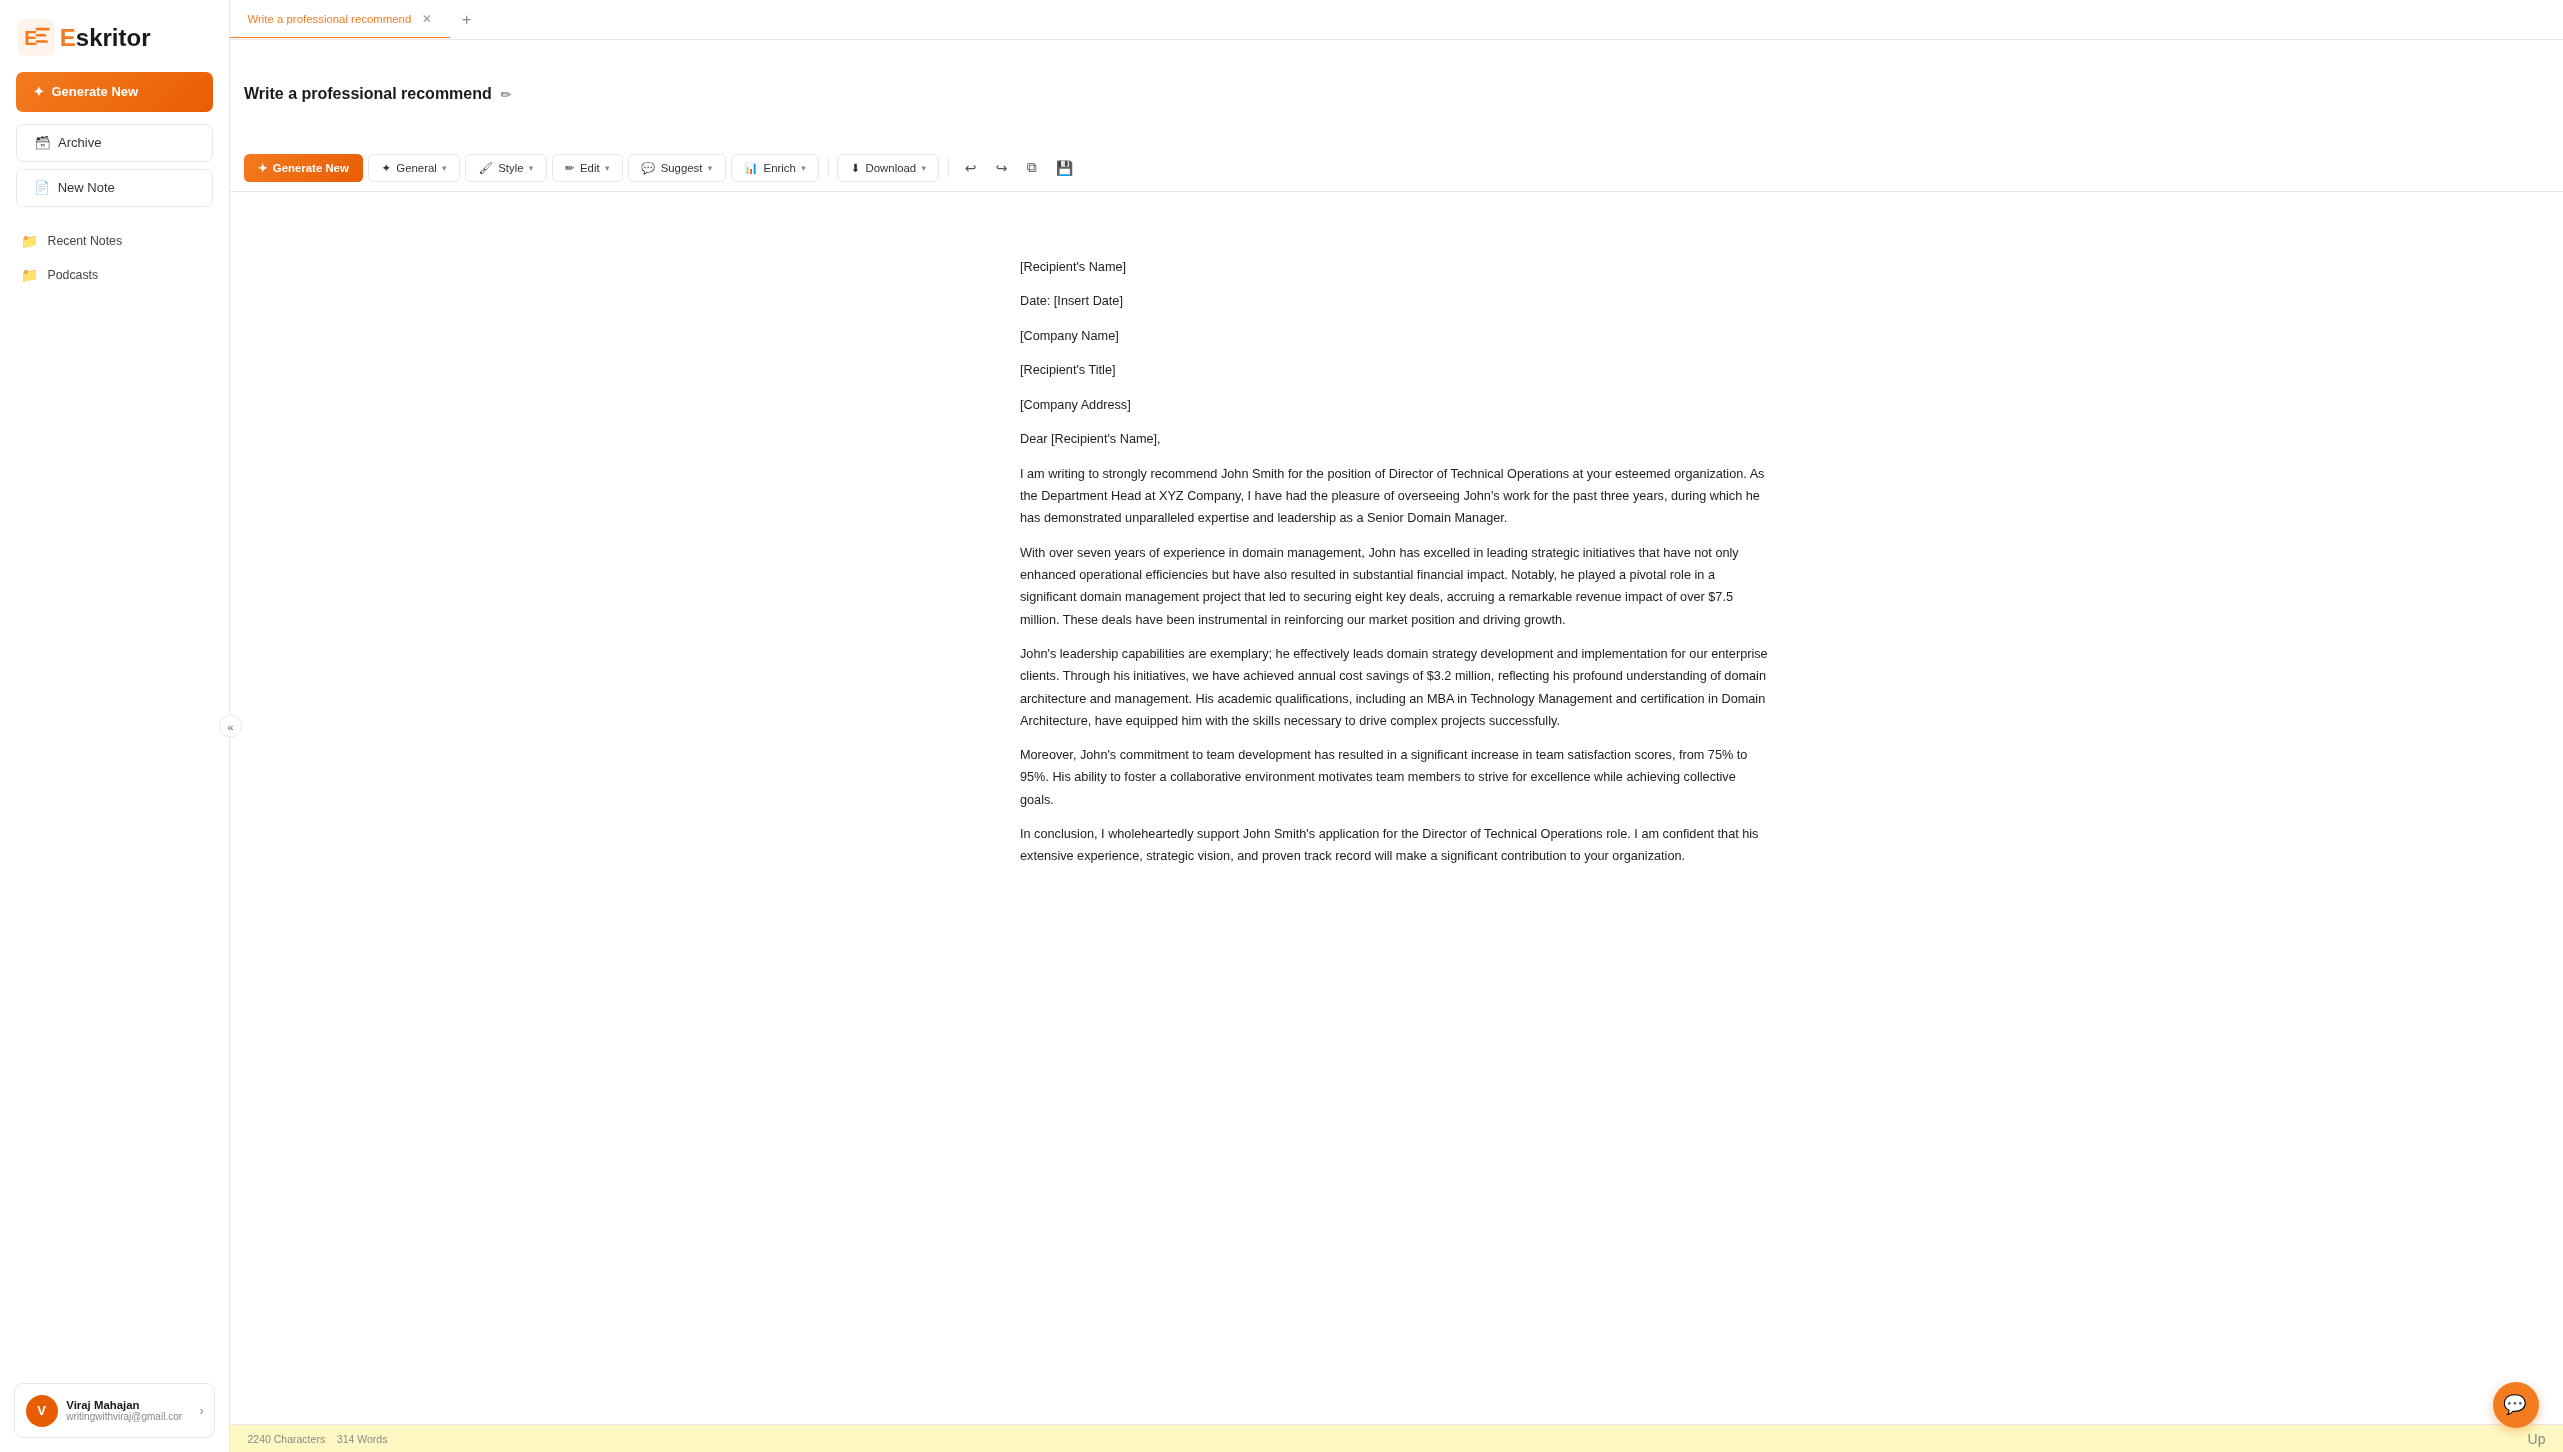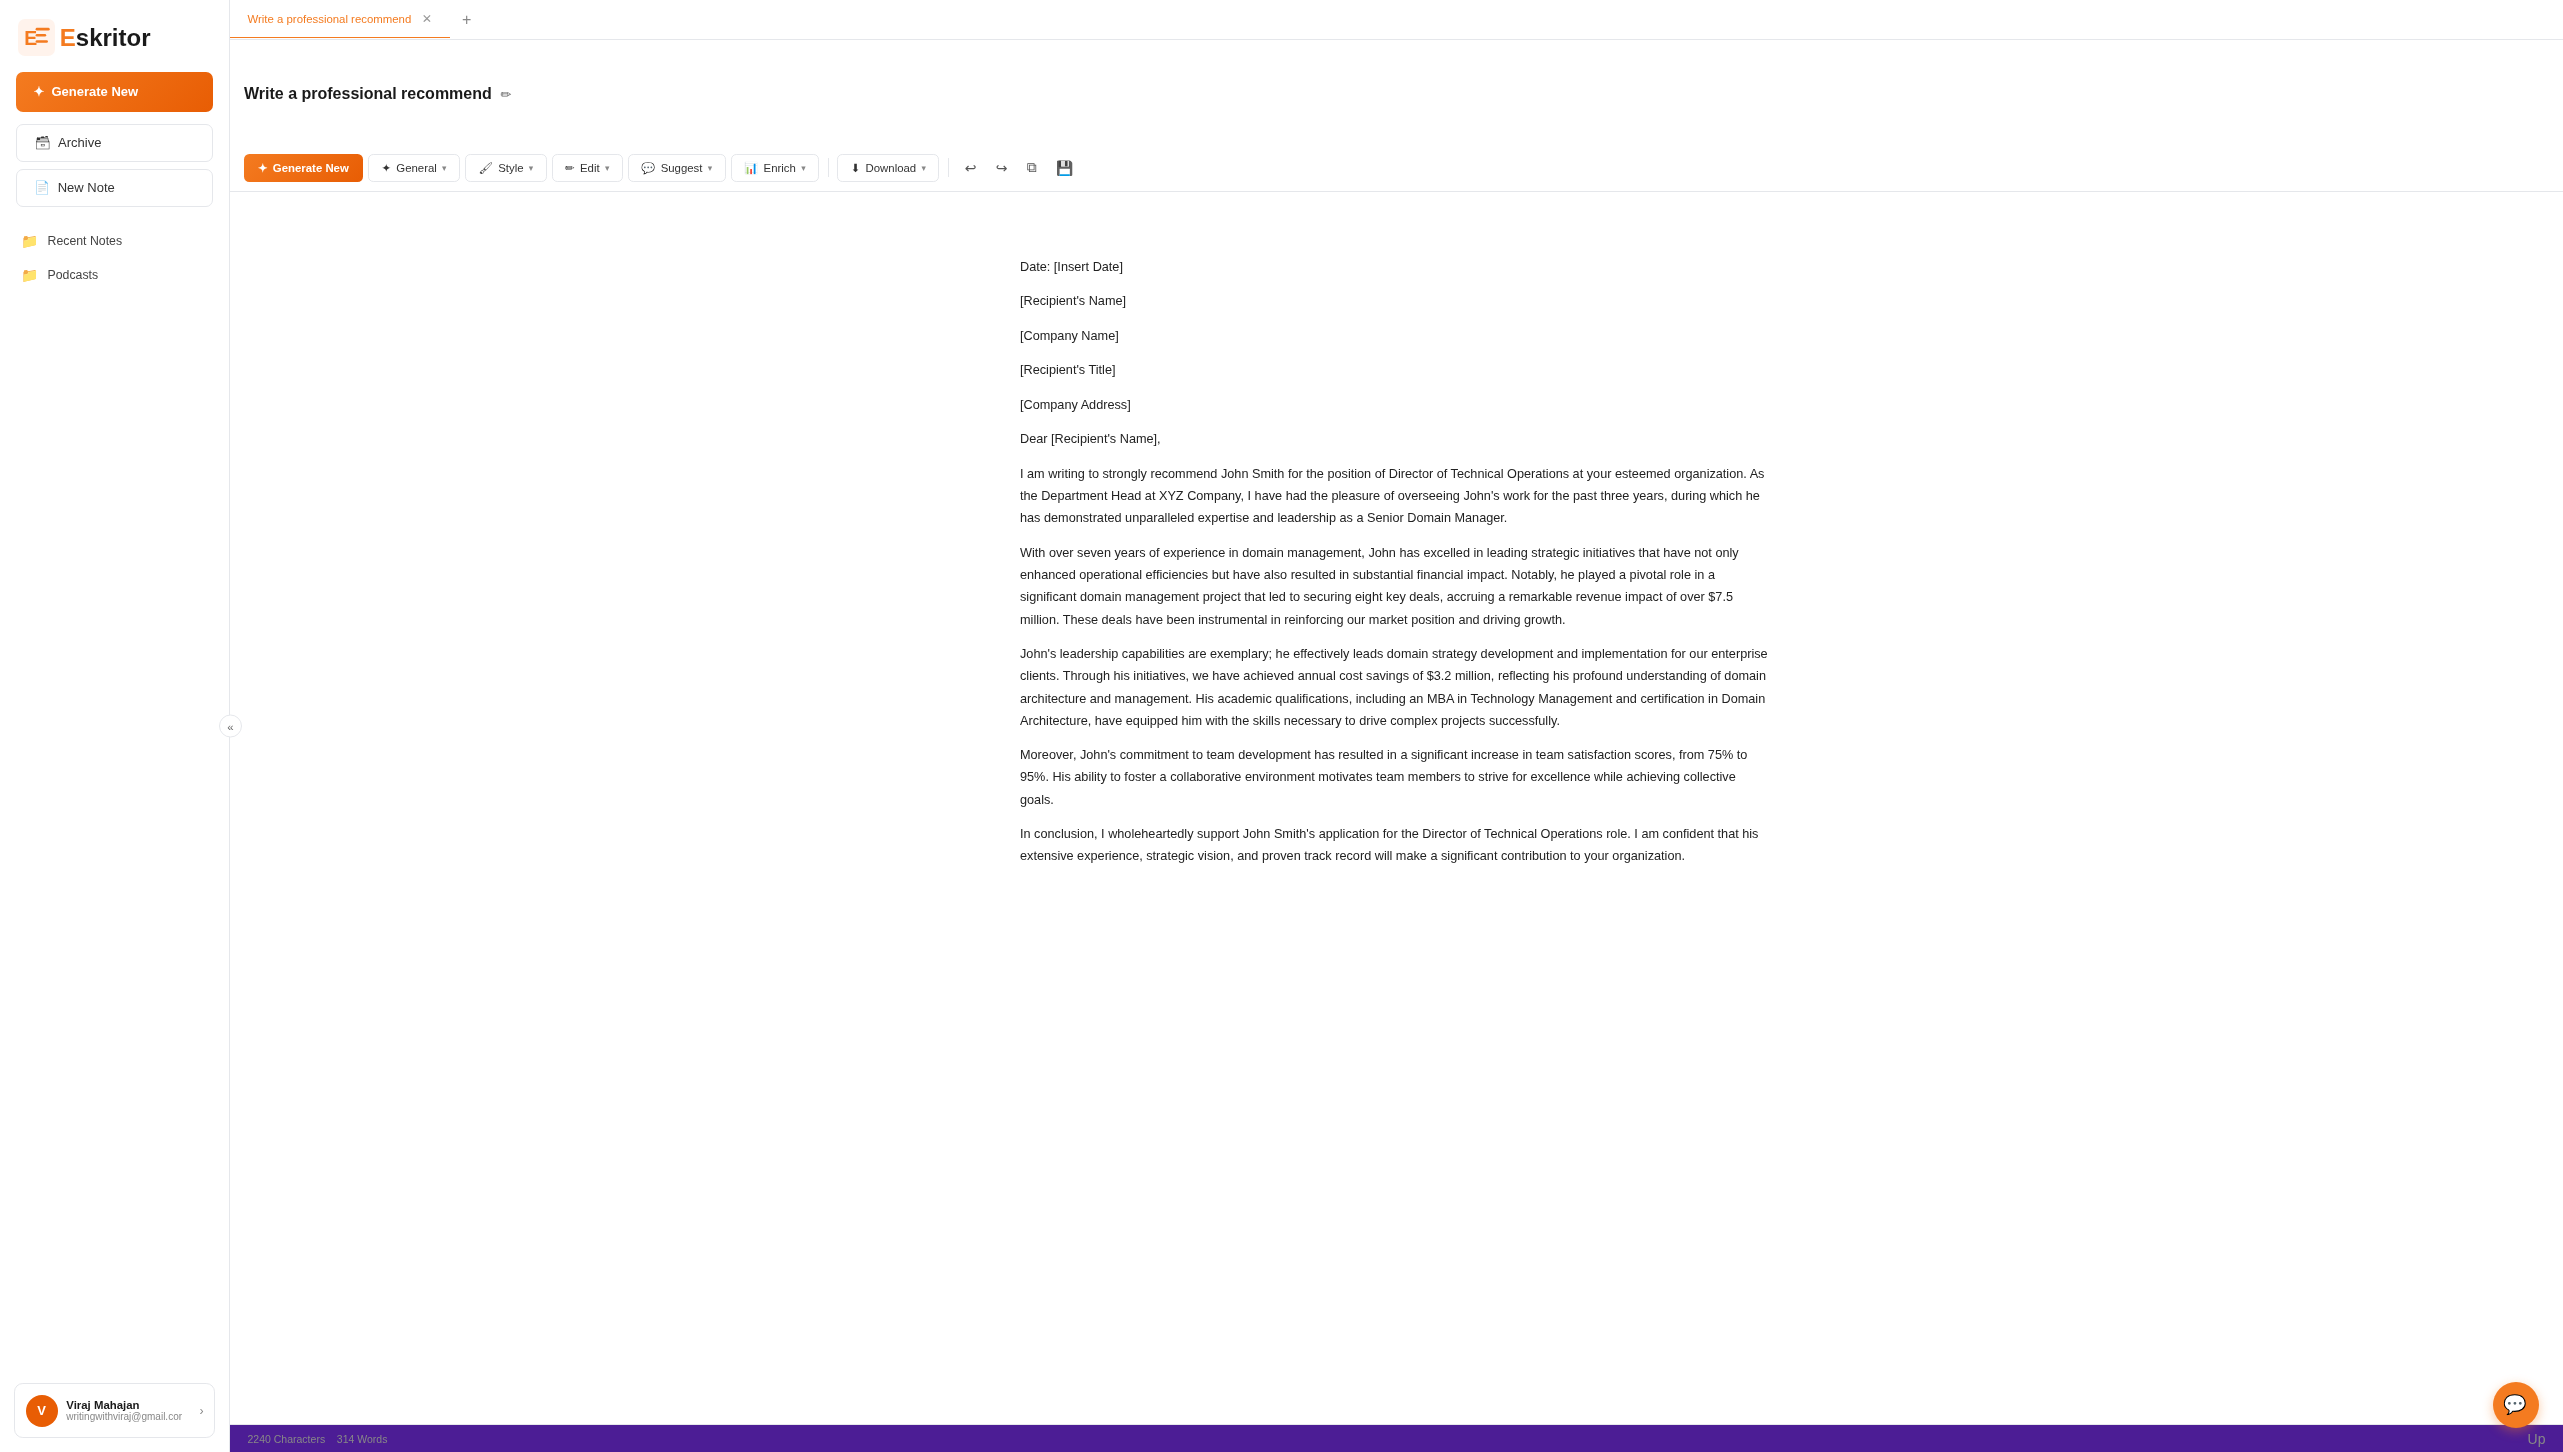--- a/index.html
+++ b/index.html
@@ -270,21 +270,21 @@
 
     
     .status-bar {
       display: flex;
       align-items: center;
       justify-content: space-between;
       padding: 5.3px 17.5px;
       border-top: 0.9px solid #e5e7eb;
       font-size: 10.5px;
       color: #888;
-      background: #4c1d95;
+      background: #fef9c3;
     }
 
     
     .collapse-btn {
       position: absolute;
       left: 215px;
       top: 50%;
       transform: translateY(-50%);
       background: #fff;
       border: 0.9px solid #e5e7eb;
@@ -463,22 +463,22 @@
       <span>⧉</span>
     </button>
 
     <button class="toolbar-icon-btn">
       <span>💾</span>
     </button>
   </div>
 
   <div class="editor-area">
     <div class="editor-content">
+      <p>[Recipient's Name]</p>
       <p>Date: [Insert Date]</p>
-      <p>[Recipient's Name]</p>
       <p>[Company Name]</p>
       <p>[Recipient's Title]</p>
       <p>[Company Address]</p>
       <p>Dear [Recipient's Name],</p>
       <p>I am writing to strongly recommend John Smith for the position of Director of Technical Operations at your esteemed organization. As the Department Head at XYZ Company, I have had the pleasure of overseeing John's work for the past three years, during which he has demonstrated unparalleled expertise and leadership as a Senior Domain Manager.</p>
       <p>With over seven years of experience in domain management, John has excelled in leading strategic initiatives that have not only enhanced operational efficiencies but have also resulted in substantial financial impact. Notably, he played a pivotal role in a significant domain management project that led to securing eight key deals, accruing a remarkable revenue impact of over $7.5 million. These deals have been instrumental in reinforcing our market position and driving growth.</p>
       <p>John's leadership capabilities are exemplary; he effectively leads domain strategy development and implementation for our enterprise clients. Through his initiatives, we have achieved annual cost savings of $3.2 million, reflecting his profound understanding of domain architecture and management. His academic qualifications, including an MBA in Technology Management and certification in Domain Architecture, have equipped him with the skills necessary to drive complex projects successfully.</p>
       <p>Moreover, John's commitment to team development has resulted in a significant increase in team satisfaction scores, from 75% to 95%. His ability to foster a collaborative environment motivates team members to strive for excellence while achieving collective goals.</p>
       <p>In conclusion, I wholeheartedly support John Smith's application for the Director of Technical Operations role. I am confident that his extensive experience, strategic vision, and proven track record will make a significant contribution to your organization.</p>
     </div>

